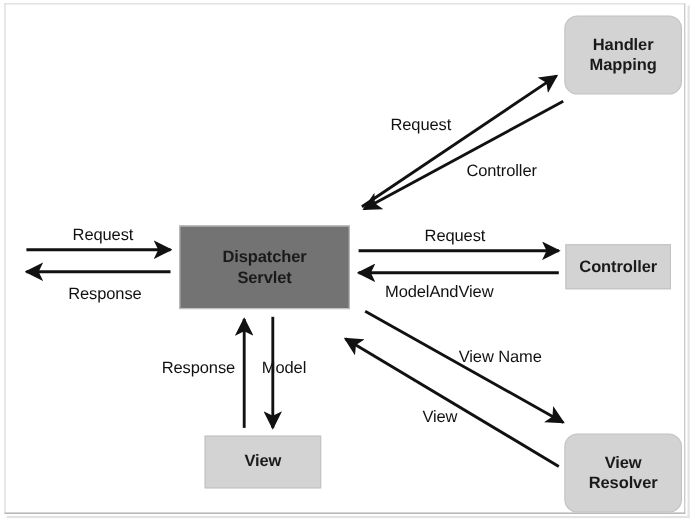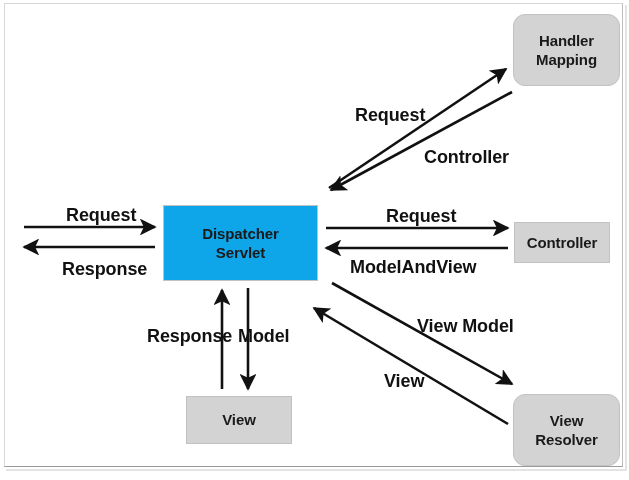--- a/index.html
+++ b/index.html
@@ -70,22 +70,22 @@
   }
   .node .node-label {
     white-space: pre-line;
     padding: 0 4px;
   }
 
   
   .edge-label {
     position: absolute;
     color: #111111;
-    font-weight: bold;
-    font-size: 18px;
+    font-weight: normal;
+    font-size: 15px;
     letter-spacing: -0.1px;
     white-space: nowrap;
     line-height: 1;
   }
 </style>
 </head>
 <body>
 
 <div id="canvas">
 
@@ -113,21 +113,21 @@
 
     <line x1="332" y1="283" x2="512" y2="384" stroke="#111111" stroke-width="2.6" marker-end="url(#ah)"></line>
 
     <line x1="508" y1="424" x2="314" y2="308" stroke="#111111" stroke-width="2.6" marker-end="url(#ah)"></line>
 
     <line x1="222" y1="389" x2="222" y2="290" stroke="#111111" stroke-width="2.6" marker-end="url(#ah)"></line>
 
     <line x1="248" y1="288" x2="248" y2="389" stroke="#111111" stroke-width="2.6" marker-end="url(#ah)"></line>
   </svg>
 
-  <div class="node" id="node-0" style="left: 163px; top: 205px; width: 155px; height: 76px; background: #0ea5e9;">
+  <div class="node" id="node-0" style="left: 163px; top: 205px; width: 155px; height: 76px; background: #737373;">
     <span class="node-label">Dispatcher
 Servlet</span>
   </div>
   <div class="node rounded" id="node-1" style="left: 513px; top: 14px; width: 107px; height: 72px; background: rgb(211, 211, 211);">
     <span class="node-label">Handler
 Mapping</span>
   </div>
   <div class="node" id="node-2" style="left: 514px; top: 222px; width: 96px; height: 41px; background: rgb(211, 211, 211);">
     <span class="node-label">Controller</span>
   </div>
@@ -138,18 +138,18 @@
     <span class="node-label">View
 Resolver</span>
   </div>
 
   <div class="edge-label" id="edge-0" style="left: 66px; top: 206px;">Request</div>
   <div class="edge-label" id="edge-1" style="left: 62px; top: 260px;">Response</div>
   <div class="edge-label" id="edge-2" style="left: 355px; top: 106px;">Request</div>
   <div class="edge-label" id="edge-3" style="left: 424px; top: 148px;">Controller</div>
   <div class="edge-label" id="edge-4" style="left: 386px; top: 207px;">Request</div>
   <div class="edge-label" id="edge-5" style="left: 350px; top: 258px;">ModelAndView</div>
-  <div class="edge-label" id="edge-6" style="left: 417px; top: 317px;">View Model</div>
+  <div class="edge-label" id="edge-6" style="left: 417px; top: 317px;">View Name</div>
   <div class="edge-label" id="edge-7" style="left: 384px; top: 372px;">View</div>
   <div class="edge-label" id="edge-8" style="left: 238px; top: 327px;">Model</div>
   <div class="edge-label" id="edge-9" style="left: 147px; top: 327px;">Response</div>
 
 </div>
 
 </body></html>

